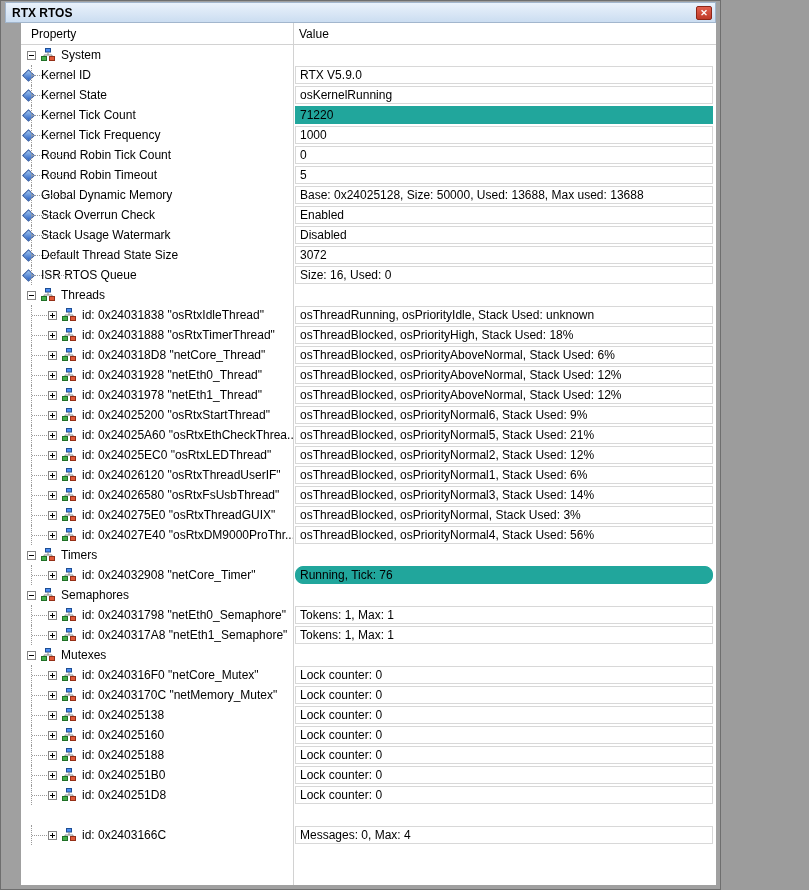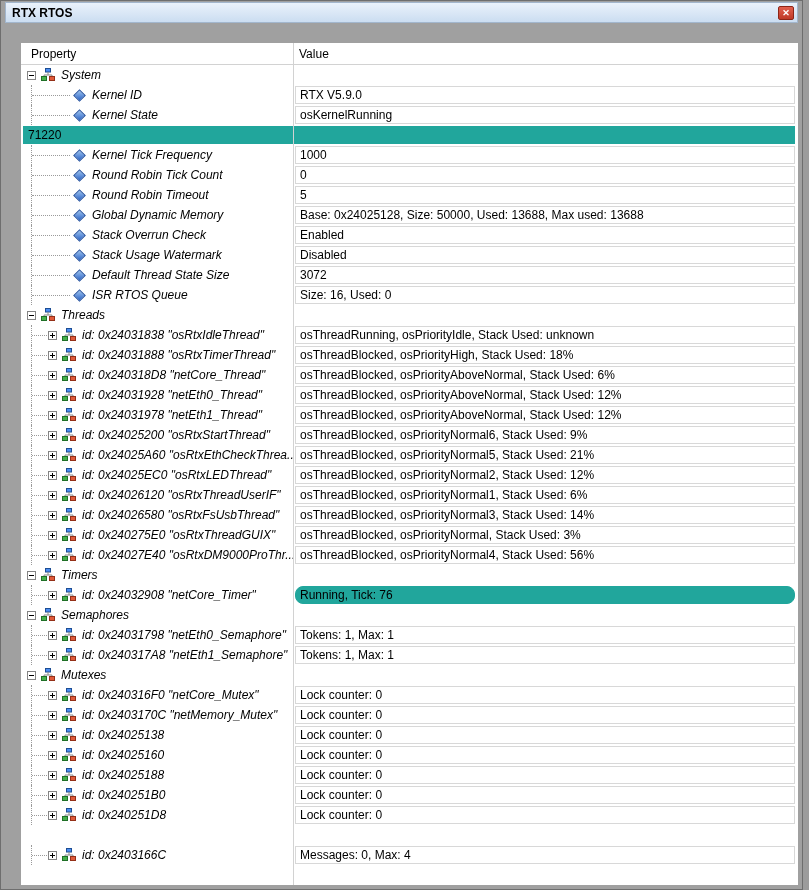--- a/index.html
+++ b/index.html
@@ -4,25 +4,25 @@
 <style>
   * { box-sizing: border-box; margin: 0; padding: 0; }
   html, body { width: 809px; height: 890px; overflow: hidden; }
   body {
     font-family: "Liberation Sans", sans-serif;
     font-size: 12px;
     color: #000;
     background: #9c9c9c;
   }
   .window {
-    width: 803px; height: 890px;
+    width: 721px; height: 890px;
     background: #a0a0a0;
     border: 1px solid #6e6e6e;
     padding: 1px 4px 4px;
-    display: flex; flex-direction: column; gap: 20px;
+    display: flex; flex-direction: column;
   }
   .titlebar {
     height: 21px; flex: 0 0 auto;
     background: linear-gradient(#eaf2fb, #cbddf1);
     border: 1px solid #a2b6cd;
     display: flex; align-items: center;
     position: relative;
   }
   .title { font-weight: bold; padding-left: 6px; color: #000; }
   .close-btn {
@@ -50,21 +50,21 @@
   .h-val  { flex: 1; padding-left: 6px; }
   .rows { flex: 1; background: #fff; }
   .row { display: flex; height: 20px; }
   .prop {
     width: 272px; flex: 0 0 auto; position: relative;
     display: flex; align-items: center;
     white-space: nowrap; overflow: hidden;
   }
   .row.group .prop { padding-left: 6px; }
   .row.item  .prop { padding-left: 27px; }
-  .row.leaf  .prop { padding-left: 51px; }
+  .row.leaf  .prop { }
   .val {
     flex: 1; position: relative; display: flex; align-items: center;
     padding: 0 3px 0 2px;
   }
   .vbox {
     flex: 1; height: 18px; background: #fff;
     border: 1px solid #d8d8d8;
     display: flex; align-items: center; padding: 0 4px;
     overflow: hidden; white-space: nowrap;
   }
@@ -85,21 +85,21 @@
     width: 14px; height: 14px; flex: 0 0 auto; margin-right: 5px;
     display: flex; align-items: center; justify-content: center;
     position: relative;
   }
   .node-icon.diamond::before {
     content: ""; position: absolute; left: 3px; top: 3px;
     width: 7px; height: 7px; transform: rotate(45deg);
     background: linear-gradient(135deg, #9cc3f0, #2a62c4);
     border: 1px solid #1b4a9b;
   }
-  .label { margin-left: 1px; font-style: italic; }
+  .label { margin-left: 1px; }
   .conn-v {
     position: absolute; left: 10px; top: 0; height: 20px;
     border-left: 1px dotted #9a9a9a;
   }
   .conn-h {
     position: absolute; left: 11px; top: 10px;
     border-top: 1px dotted #9a9a9a;
   }
   .row.item .conn-h { width: 15px; }
   .row.leaf .conn-h { width: 38px; }
@@ -156,20 +156,27 @@
     <span class="conn-v"></span>
             <span class="conn-h"></span>
           </div>
     <div class="val">
             <div class="vbox">
               <span>osKernelRunning</span>
             </div>
           </div>
   </div>
         <div class="row leaf">
+    <div class="prop">
+
+      <span class="node-icon diamond"></span>
+      <span class="label">Kernel Tick Count</span>
+    <span class="conn-v"></span>
+            <span class="conn-h"></span>
+          </div>
     <div class="val">
             <div class="vbox" style="background: rgb(33, 166, 156); border-color: rgb(33, 166, 156); text-align: right;">
               <span>71220</span>
             </div>
           </div>
   </div>
         <div class="row leaf">
     <div class="prop">
 
       <span class="node-icon diamond"></span>

